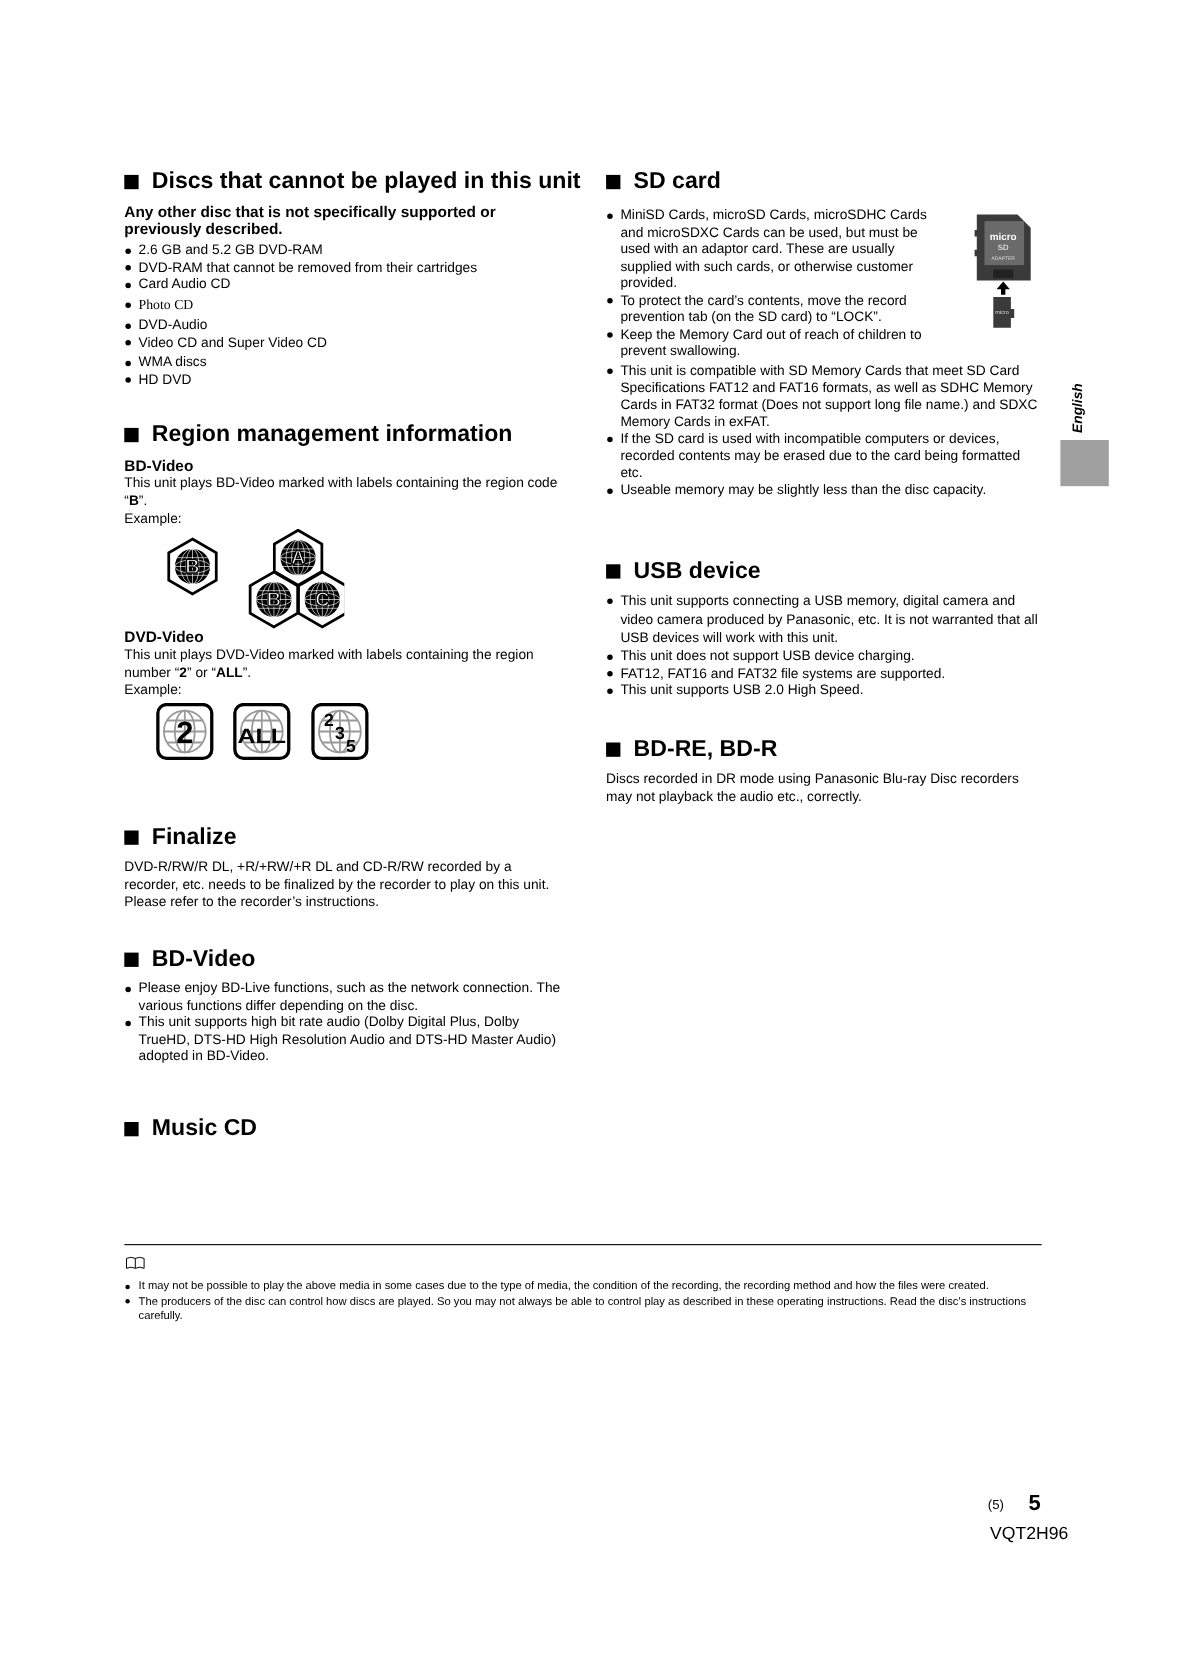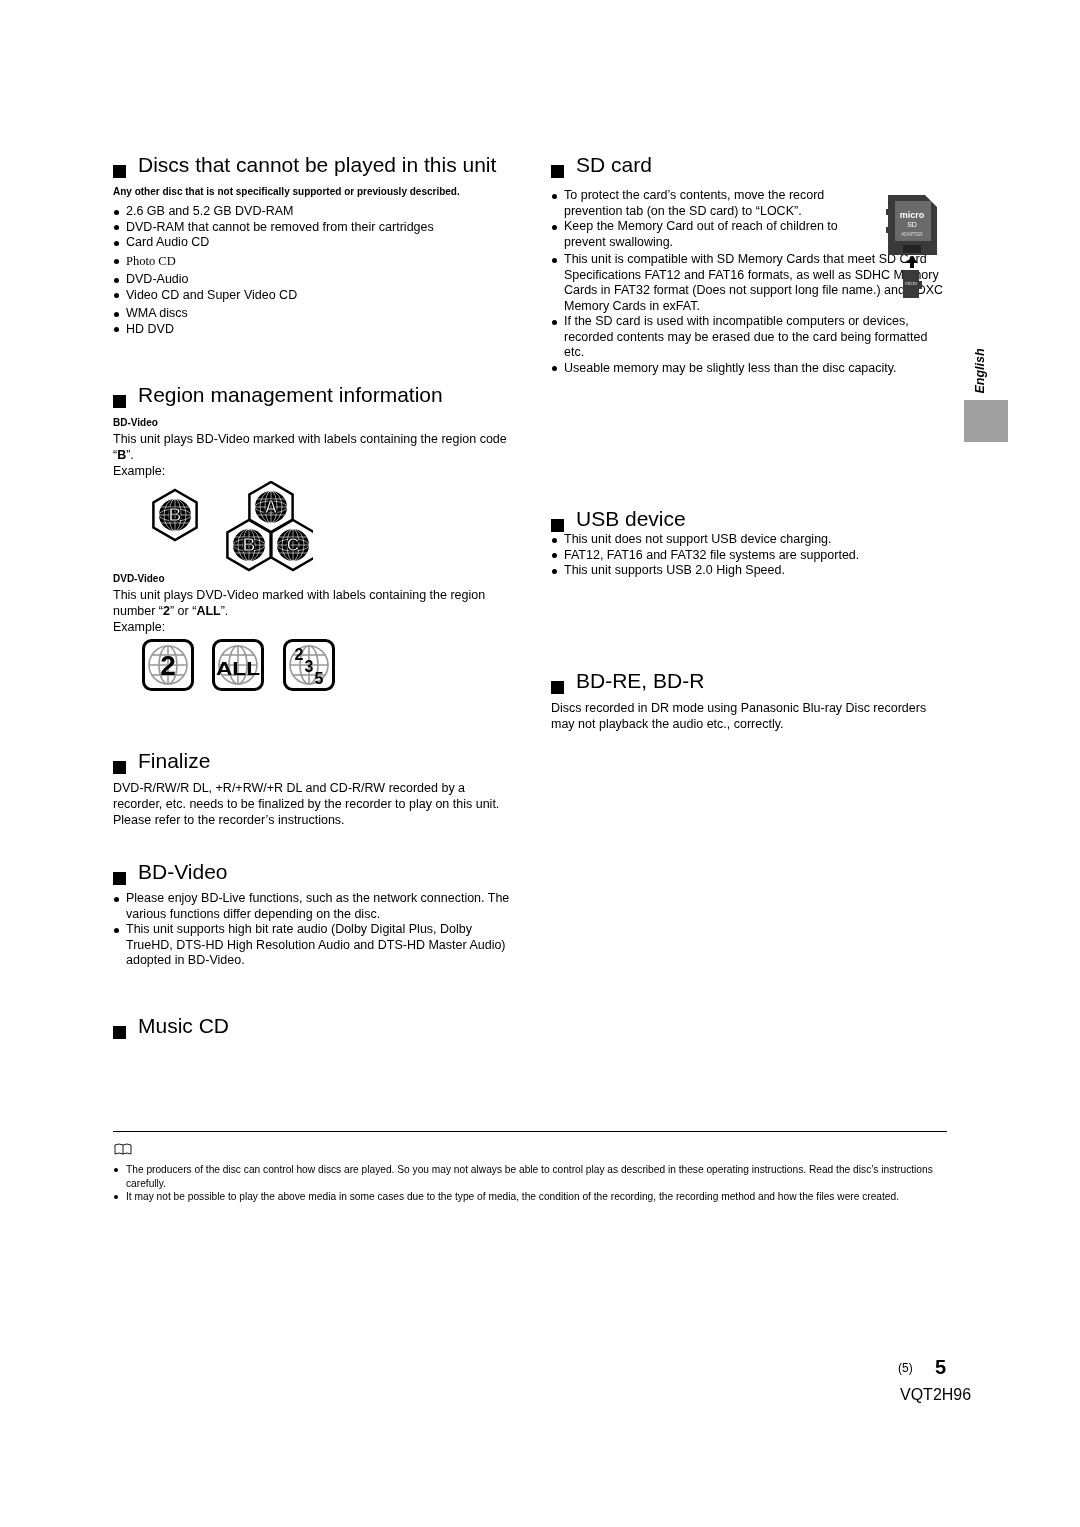--- a/index.html
+++ b/index.html
@@ -2,23 +2,23 @@
 <html><head>
   <meta charset="utf-8">
   <style>
     * { margin: 0; padding: 0; box-sizing: border-box; }
     html, body { width: 1080px; height: 1527px; background: #ffffff; }
     body { position: relative; font-family: "Liberation Sans", sans-serif; color: #000; overflow: hidden; }
     .col { position: absolute; }
     .col-left { left: 113px; top: 150px; width: 400px; }
     .col-right { left: 551px; top: 150px; width: 395px; }
     .sec { position: absolute; left: 0; width: 100%; }
-    h2 { font-weight: normal; font-size: 21px; line-height: 26px; display: flex; align-items: flex-end; white-space: nowrap; }
+    h2 { font-weight: bold; font-size: 21px; line-height: 26px; display: flex; align-items: center; white-space: nowrap; }
     h2 .sq { display: inline-block; width: 13px; height: 13px; background: #000; margin-right: 12px; flex: none; }
-    .sub-bold { font-weight: bold; font-size: 10px; line-height: 16px; margin-top: 7px; }
+    .sub-bold { font-weight: bold; font-size: 14px; line-height: 16px; margin-top: 7px; }
     p.body { font-size: 12.5px; line-height: 16px; }
     ul.bul { list-style: none; font-size: 12.5px; line-height: 15.5px; }
     ul.bul li { position: relative; padding-left: 13px; }
     ul.bul li::before { content: ""; position: absolute; left: 1px; top: 5.5px; width: 5px; height: 5px; border-radius: 50%; background: #000; }
     .mt4 { margin-top: 4px; }
     .mt6 { margin-top: 6px; }
     .mt10 { margin-top: 10px; }
     .logos { position: relative; height: 100px; }
     .dvd-logos { position: relative; height: 60px; }
     .sd-img { position: absolute; }
@@ -213,33 +213,37 @@
 </div>
 
 <div class="col col-right">
 
   <div class="sec" style="top:2px;">
     <h2>
         <span class="sq"></span>
         <span>SD card</span>
       </h2>
     <ul class="bul mt10">
+      <li style="width:310px;">MiniSD Cards, microSD Cards, microSDHC Cards and microSDXC Cards can be used, but must be used with an adaptor card. These are usually supplied with such cards, or otherwise customer provided.</li>
       <li style="width:310px;">To protect the card’s contents, move the record prevention tab (on the SD card) to “LOCK”.</li>
       <li style="width:310px;">Keep the Memory Card out of reach of children to prevent swallowing.</li>
       <li style="margin-top:2px;">This unit is compatible with SD Memory Cards that meet SD Card Specifications FAT12 and FAT16 formats, as well as SDHC Memory Cards in FAT32 format (Does not support long file name.) and SDXC Memory Cards in exFAT.</li>
       <li>If the SD card is used with incompatible computers or devices, recorded contents may be erased due to the card being formatted etc.</li>
       <li>Useable memory may be slightly less than the disc capacity.</li>
     </ul>
   </div>
 
   <div class="sec" style="top:356px;">
     <h2>
         <span class="sq"></span>
         <span>USB device</span>
       </h2>
+    <ul class="bul mt6" style="line-height:17px;">
+      <li>This unit supports connecting a USB memory, digital camera and video camera produced by Panasonic, etc. It is not warranted that all USB devices will work with this unit.</li>
+    </ul>
     <ul class="bul">
       <li>This unit does not support USB device charging.</li>
       <li>FAT12, FAT16 and FAT32 file systems are supported.</li>
       <li>This unit supports USB 2.0 High Speed.</li>
     </ul>
   </div>
 
   <div class="sec" style="top:518px;">
     <h2>
         <span class="sq"></span>
@@ -276,20 +280,20 @@
 
 <div class="rule"></div>
 <div class="note-icon">
   <svg width="18" height="12" viewBox="0 0 18 12">
     <path d="M1,2 Q5,0 9,2 Q13,0 17,2 V11 Q13,9 9,11 Q5,9 1,11 Z" fill="none" stroke="#000" stroke-width="0.9"></path>
     <line x1="9" y1="2" x2="9" y2="11" stroke="#000" stroke-width="0.9"></line>
   </svg>
 </div>
 <div class="notes">
   <ul class="bul">
+    <li>It may not be possible to play the above media in some cases due to the type of media, the condition of the recording, the recording method and how the files were created.</li>
     <li>The producers of the disc can control how discs are played. So you may not always be able to control play as described in these operating instructions. Read the disc’s instructions carefully.</li>
-    <li>It may not be possible to play the above media in some cases due to the type of media, the condition of the recording, the recording method and how the files were created.</li>
   </ul>
 </div>
 
 <div class="page-num">(5)</div>
 <div class="page-num-big">5</div>
 <div class="doc-code">VQT2H96</div>
 
 </body></html>

